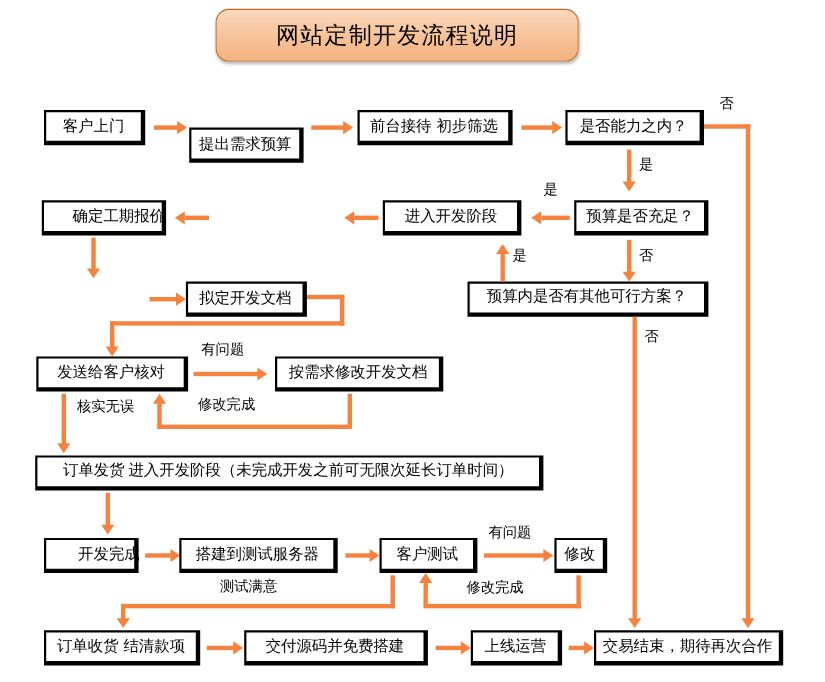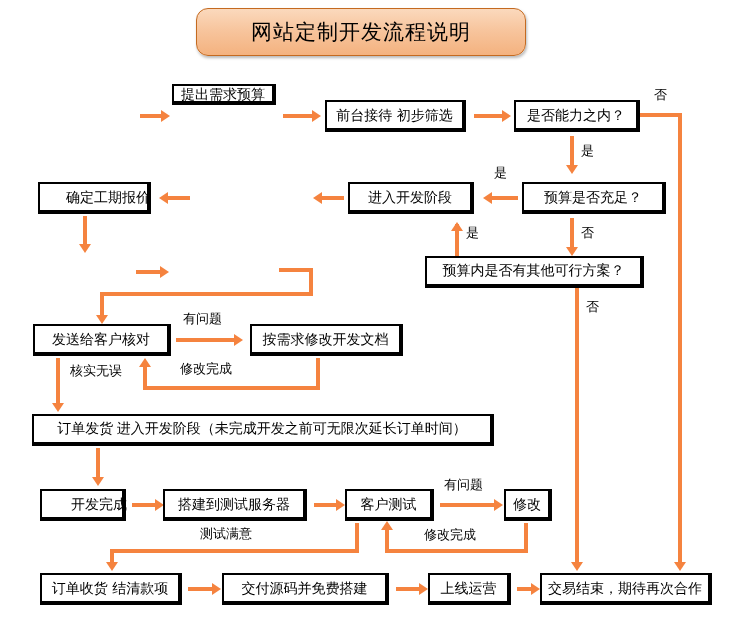--- a/index.html
+++ b/index.html
@@ -51,24 +51,25 @@
     background:transparent;line-height:1;
   }
 </style>
 </head>
 <body>
 
 <div id="stage">
 
   <div class="title-pill" style="left:196px;top:8px;width:328px;height:46px;">网站定制开发流程说明</div>
 
+  <div class="node" style="left:40px;top:100px;width:92px;height:32px;">客户上门</div>
   <div class="ln h" style="left:140px;top:114px;width:23px;"></div>
   <div class="arw right" style="left:161px;top:110px;"></div>
 
-  <div class="node" style="left:172px;top:84px;width:104px;height:21px;">提出需求预算</div>
+  <div class="node" style="left:172px;top:116px;width:104px;height:32px;">提出需求预算</div>
   <div class="ln h" style="left:283px;top:114px;width:31px;"></div>
   <div class="arw right" style="left:312px;top:110px;"></div>
 
   <div class="node" style="left:325px;top:100px;width:141px;height:32px;">前台接待 初步筛选</div>
   <div class="ln h" style="left:474px;top:114px;width:30px;"></div>
   <div class="arw right" style="left:502px;top:110px;"></div>
 
   <div class="node" style="left:514px;top:100px;width:126px;height:32px;">是否能力之内？</div>
 
   <div class="ln h" style="left:640px;top:113px;width:42px;"></div>
@@ -88,33 +89,34 @@
 
   <div class="arw left" style="left:313px;top:192px;"></div>
   <div class="ln h" style="left:322px;top:196px;width:22px;"></div>
 
   <div class="node" style="left:348px;top:182px;width:126px;height:32px;">进入开发阶段</div>
 
   <div class="arw left" style="left:483px;top:192px;"></div>
   <div class="ln h" style="left:492px;top:196px;width:26px;"></div>
   <div class="elbl" style="left:494px;top:166px;">是</div>
 
-  <div class="node" style="left:522px;top:182px;width:144px;height:32px;">预算是否充足？</div>
+  <div class="node" style="left:522px;top:182px;width:122px;height:32px;">预算是否充足？</div>
 
   <div class="ln v" style="left:570px;top:218px;height:32px;"></div>
   <div class="arw down" style="left:566px;top:247px;"></div>
   <div class="elbl" style="left:581px;top:226px;">否</div>
 
   <div class="ln v" style="left:83px;top:216px;height:30px;"></div>
   <div class="arw down" style="left:79px;top:244px;"></div>
 
 
   <div class="ln h" style="left:136px;top:270px;width:26px;"></div>
   <div class="arw right" style="left:160px;top:266px;"></div>
 
+  <div class="node" style="left:169px;top:256px;width:110px;height:32px;">拟定开发文档</div>
 
   <div class="ln h" style="left:279px;top:268px;width:34px;"></div>
   <div class="ln v" style="left:309px;top:268px;height:28px;"></div>
   <div class="ln h" style="left:100px;top:292px;width:213px;"></div>
   <div class="ln v" style="left:100px;top:292px;height:26px;"></div>
   <div class="arw down" style="left:96px;top:315px;"></div>
 
   <div class="node big" style="left:425px;top:256px;width:219px;height:32px;">预算内是否有其他可行方案？</div>
 
   <div class="ln v" style="left:455px;top:224px;height:32px;"></div>

